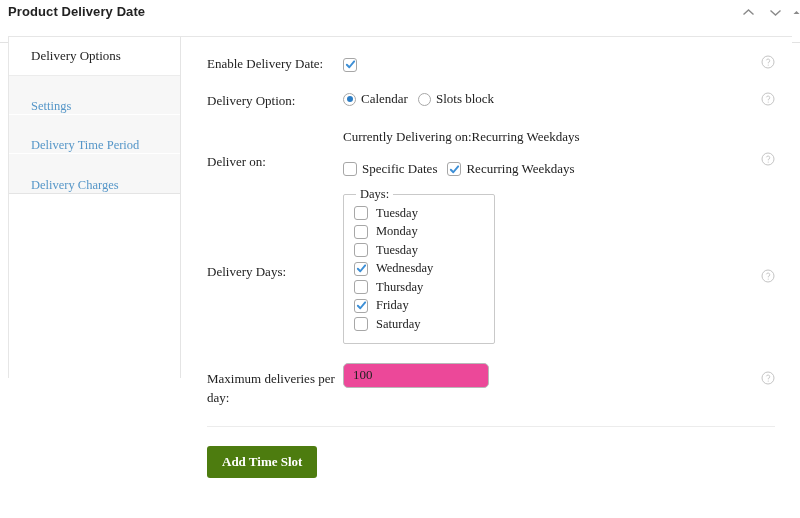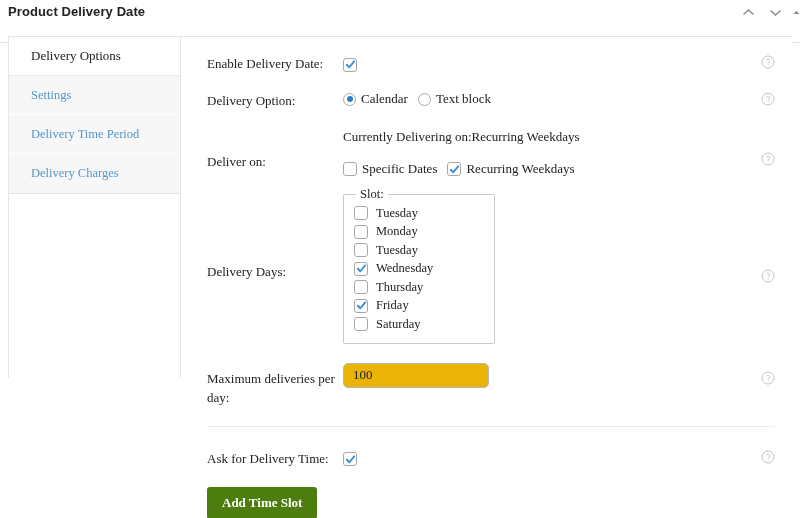--- a/index.html
+++ b/index.html
@@ -85,21 +85,21 @@
     box-sizing: border-box;
   }
   .sidebar-list {
     border-top: 1px solid #ececec;
     border-bottom: 1px solid #e4e4e4;
     background: #f7f7f7;
   }
   .sidebar-item {
     height: 39px;
     display: flex;
-    align-items: center;
+    align-items: flex-end;
     padding-left: 22px;
     box-sizing: border-box;
     border-bottom: 1px solid #ffffff;
     font-size: 12.5px;
     color: #5596c8;
     cursor: pointer;
   }
   .sidebar-item:last-child { border-bottom: none; }
 
   
@@ -249,21 +249,21 @@
   .text-input {
     width: 146px;
     height: 25px;
     border: 1px solid #b8b8b8;
     border-radius: 5px;
     padding: 0 9px;
     box-sizing: border-box;
     font-family: "Liberation Serif", "DejaVu Serif", serif;
     font-size: 13px;
     color: #222222;
-    background: #eab308;
+    background: #ec4899;
     outline: none;
   }
 
   
   .divider {
     margin: 19px 17px 0 26px;
     height: 1px;
     background: #ececec;
   }
 
@@ -348,21 +348,21 @@
       <div class="row-field">
         <div class="inline-group">
           <span class="opt">
             <span class="rb checked">
                 <i></i>
               </span>
             <span>Calendar</span>
           </span>
           <span class="opt">
             <span class="rb"></span>
-            <span>Text block</span>
+            <span>Slots block</span>
           </span>
         </div>
       </div>
       <div class="row-help">
         <svg class="help-icon" viewBox="0 0 14 14" fill="none" stroke="currentColor" stroke-width="1">
           <circle cx="7" cy="7" r="6"></circle>
           <path d="M5.4 5.3 a1.7 1.7 0 1 1 1.9 2.1 v1" stroke-width="0.95"></path>
           <circle cx="7.2" cy="10.1" r="0.55" fill="currentColor" stroke="none"></circle>
         </svg>
       </div>
@@ -395,21 +395,21 @@
           <path d="M5.4 5.3 a1.7 1.7 0 1 1 1.9 2.1 v1" stroke-width="0.95"></path>
           <circle cx="7.2" cy="10.1" r="0.55" fill="currentColor" stroke="none"></circle>
         </svg>
       </div>
     </div>
 
     <div class="form-row row-days">
       <div class="row-label">Delivery Days:</div>
       <div class="row-field">
         <fieldset class="days-fieldset">
-          <legend>Slot:</legend>
+          <legend>Days:</legend>
           <div class="day-row">
             <span class="cb"></span>
             <span>Tuesday</span>
           </div>
           <div class="day-row">
             <span class="cb"></span>
             <span>Monday</span>
           </div>
           <div class="day-row">
             <span class="cb"></span>
@@ -459,36 +459,19 @@
         <svg class="help-icon" viewBox="0 0 14 14" fill="none" stroke="currentColor" stroke-width="1">
           <circle cx="7" cy="7" r="6"></circle>
           <path d="M5.4 5.3 a1.7 1.7 0 1 1 1.9 2.1 v1" stroke-width="0.95"></path>
           <circle cx="7.2" cy="10.1" r="0.55" fill="currentColor" stroke="none"></circle>
         </svg>
       </div>
     </div>
 
     <div class="divider"></div>
 
-    <div class="form-row row-asktime">
-      <div class="row-label">Ask for Delivery Time:</div>
-      <div class="row-field">
-        <span class="cb checked">
-          <svg width="11" height="11" viewBox="0 0 12 12" fill="none" stroke="currentColor" stroke-width="2.1" stroke-linecap="round" stroke-linejoin="round">
-              <path d="M2 6.3 L4.7 9 L10 2.6"></path>
-            </svg>
-        </span>
-      </div>
-      <div class="row-help">
-        <svg class="help-icon" viewBox="0 0 14 14" fill="none" stroke="currentColor" stroke-width="1">
-          <circle cx="7" cy="7" r="6"></circle>
-          <path d="M5.4 5.3 a1.7 1.7 0 1 1 1.9 2.1 v1" stroke-width="0.95"></path>
-          <circle cx="7.2" cy="10.1" r="0.55" fill="currentColor" stroke="none"></circle>
-        </svg>
-      </div>
-    </div>
 
     <div class="btn-wrap">
       <button class="btn-primary">Add Time Slot</button>
     </div>
 
   </div>
 </div>
 
 </body></html>

